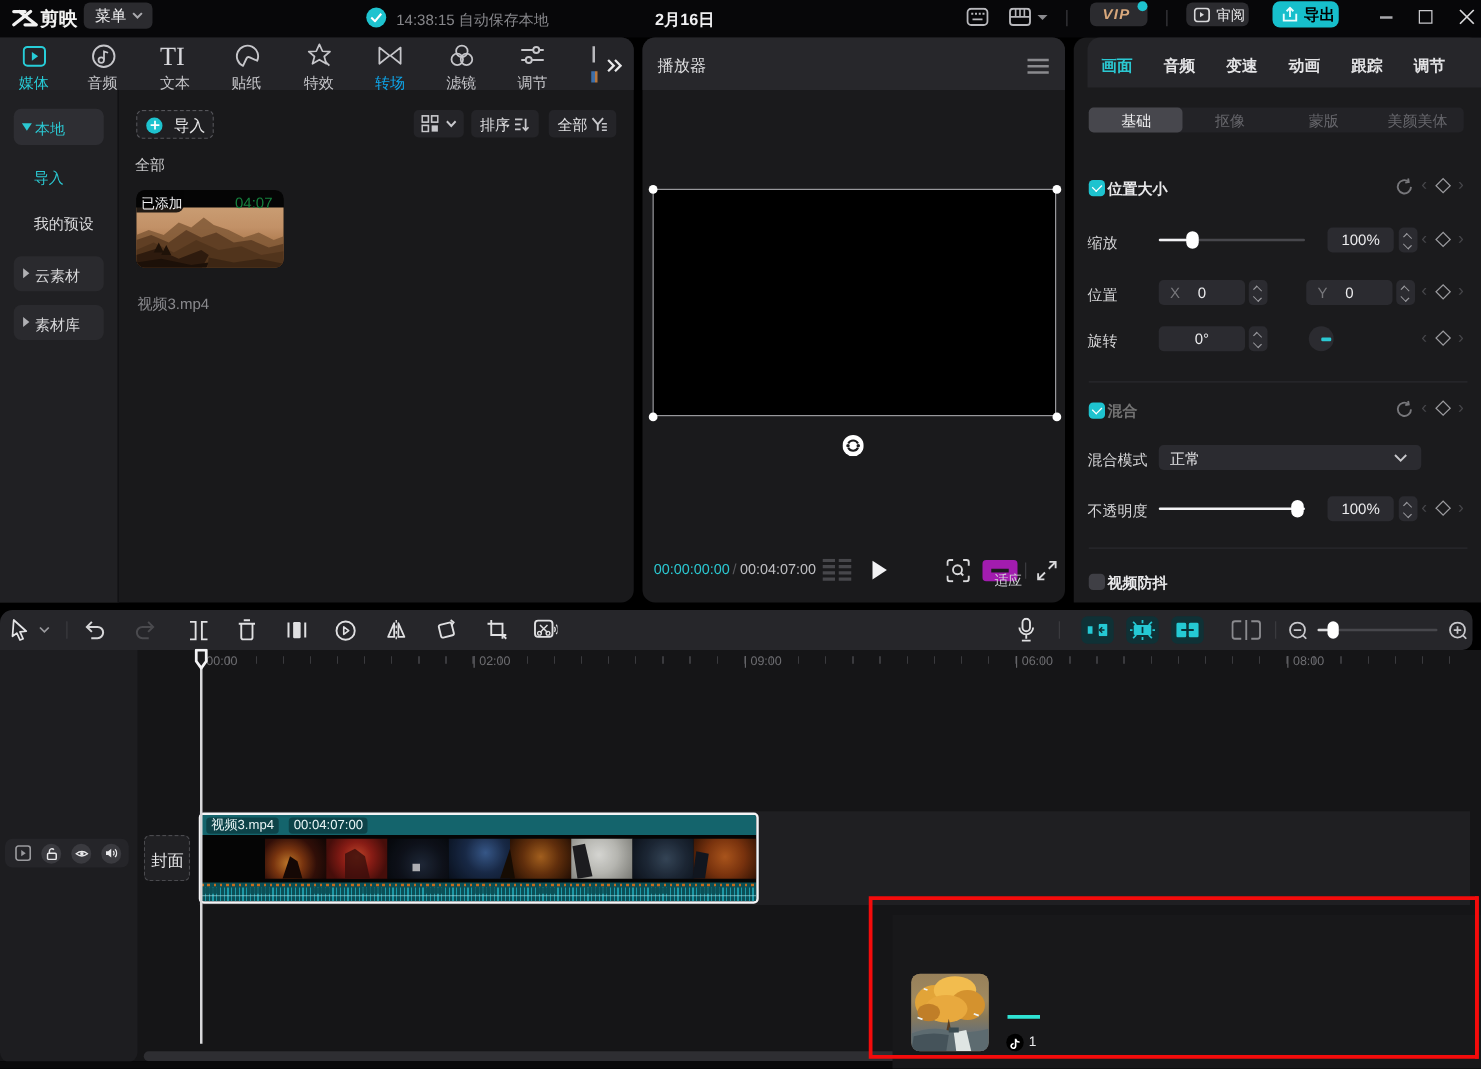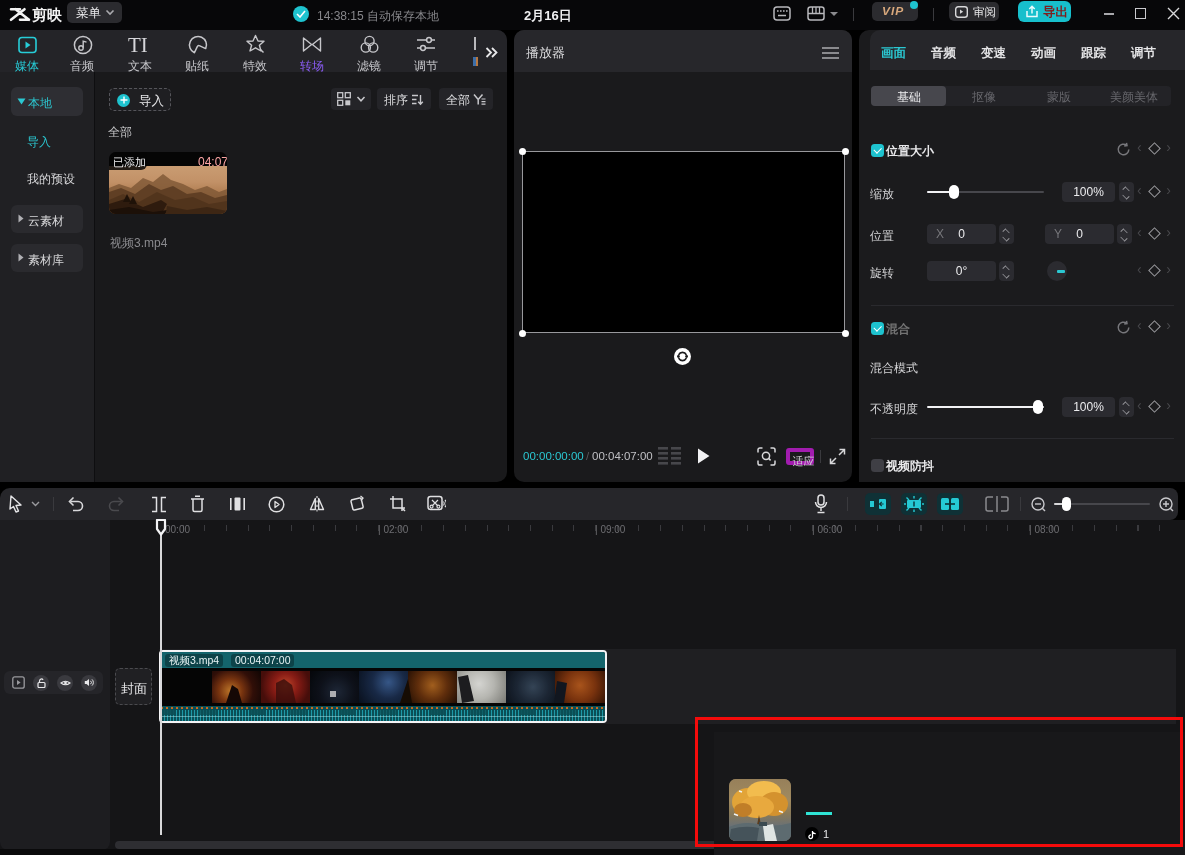--- a/index.html
+++ b/index.html
@@ -106,21 +106,21 @@
         <rect x="0.7" y="0.7" width="11.6" height="10.6" rx="2.5" fill="none" stroke="#d8d8da" stroke-width="1.4"></rect>
         <path d="M5 3.6 L8.2 5.7 L5 7.8 Z" fill="#d8d8da"></path>
       </svg>
       <div class="txt" style="left:24px;top:2.5px;font-size:11.5px;color:#e8e8ea">审阅</div>
     </div>
     <div class="abs" style="left:1018px;top:1px;width:53px;height:21px;background:#17bfcc;border-radius:6px">
       <svg class="abs" style="left:7px;top:3.5px" width="14" height="14" viewBox="0 0 14 14">
         <path d="M2 6 v5.5 h10 V6" fill="none" stroke="#eafcfd" stroke-width="1.5"></path>
         <path d="M7 8.5 V1.5 M4.3 4 L7 1.3 L9.7 4" fill="none" stroke="#eafcfd" stroke-width="1.5"></path>
       </svg>
-      <div class="txt" style="left:25px;top:3px;font-size:12.5px;font-weight:700;color:#7f1d1d">导出</div>
+      <div class="txt" style="left:25px;top:3px;font-size:12.5px;font-weight:700;color:#000000">导出</div>
     </div>
     <div class="abs" style="left:1104px;top:13px;width:10px;height:2px;background:#a8a8ac"></div>
     <div class="abs" style="left:1135px;top:8px;width:11px;height:11px;border:1.5px solid #c8c8cc"></div>
     <svg class="abs" style="left:1167px;top:7px" width="13" height="13" viewBox="0 0 13 13">
         <path d="M1 1 L12 12 M12 1 L1 12" stroke="#d8d8da" stroke-width="1.4"></path>
       </svg>
   </div>
   <div class="abs" id="leftpanel">
     <div class="abs" id="tabstrip">
 
@@ -147,21 +147,21 @@
 
       <svg class="abs" style="left:245px;top:4px" width="21" height="21" viewBox="0 0 21 21">
         <path d="M10.5 1.5 L13 7 L19 7.3 L14.4 11.2 L16 17 L10.5 13.8 L5 17 L6.6 11.2 L2 7.3 L8 7 Z" fill="none" stroke="#c6c6ca" stroke-width="1.4" stroke-linejoin="round"></path>
         <path d="M15.5 15.5 L18.5 18.5" stroke="#c6c6ca" stroke-width="1.4"></path>
       </svg>
       <div class="txt" style="left:243px;top:28px;font-size:12px;color:#c6c6ca">特效</div>
 
       <svg class="abs" style="left:302px;top:6px" width="20" height="17" viewBox="0 0 20 17">
         <path d="M1.5 2 L9.6 8.5 L1.5 15 Z M18.5 2 L10.4 8.5 L18.5 15 Z" fill="none" stroke="#c6c6ca" stroke-width="1.4" stroke-linejoin="round"></path>
       </svg>
-      <div class="txt" style="left:300px;top:28px;font-size:12px;color:#8b5cf6">转场</div>
+      <div class="txt" style="left:300px;top:28px;font-size:12px;color:#0ea5e9">转场</div>
 
       <svg class="abs" style="left:359px;top:4px" width="21" height="21" viewBox="0 0 21 21">
         <circle cx="10.5" cy="7" r="4.6" fill="none" stroke="#c6c6ca" stroke-width="1.4"></circle>
         <circle cx="6.8" cy="13.5" r="4.6" fill="none" stroke="#c6c6ca" stroke-width="1.4"></circle>
         <circle cx="14.2" cy="13.5" r="4.6" fill="none" stroke="#c6c6ca" stroke-width="1.4"></circle>
       </svg>
       <div class="txt" style="left:357px;top:28px;font-size:12px;color:#c6c6ca">滤镜</div>
 
       <svg class="abs" style="left:416px;top:5px" width="20" height="19" viewBox="0 0 20 19">
         <path d="M1 5 h18 M1 13 h18" stroke="#c6c6ca" stroke-width="1.5"></path>
@@ -242,21 +242,21 @@
           <path d="M0 34 L14 28 L30 36 L48 26 L66 34 L84 31 L100 38 L118 35 L118 53 L0 53 Z" fill="#41281573"></path>
           <path d="M0 38 L16 33 L34 41 L52 34 L58 38 L50 53 L0 53 Z" fill="#2e1b0e"></path>
           <path d="M14 36 L18 28 L22 36 Z M20 38 L24 30 L28 38 Z" fill="#1f1208"></path>
           <path d="M0 44 L20 41 L44 46 L58 44 L54 53 L0 53 Z" fill="#1c1008"></path>
           <path d="M58 40 L78 44 L98 41 L118 45 L118 53 L56 53 Z" fill="#3a2413" opacity="0.85"></path>
         </svg>
       </div>
       <div class="abs" style="left:0;top:0;width:38px;height:18px;background:rgba(5,5,5,0.85);border-radius:7px 0 6px 0">
         <div class="txt" style="left:4px;top:2.5px;font-size:11px;color:#f0f0f2">已添加</div>
       </div>
-      <div class="txt" style="left:89px;top:3px;font-size:12px;color:#fca5a5">04:07</div>
+      <div class="txt" style="left:79px;top:3px;font-size:12px;color:#15803d">04:07</div>
     </div>
     <div class="txt" style="left:110px;top:205px;font-size:12px;color:#8a8a8e">视频3.mp4</div>
   </div>
   <div class="abs" id="player">
     <div class="abs" id="ptitle">
       <div class="txt" style="left:12px;top:14px;font-size:13px;color:#dcdcde">播放器</div>
       <div class="abs" style="left:308px;top:17px;width:17px;height:2px;background:#8a8a8e"></div>
       <div class="abs" style="left:308px;top:22px;width:17px;height:2px;background:#8a8a8e"></div>
       <div class="abs" style="left:308px;top:27px;width:17px;height:2px;background:#8a8a8e"></div>
     </div>
@@ -290,21 +290,21 @@
       </g>
     </svg>
     <svg class="abs" style="left:183px;top:418px" width="13" height="16" viewBox="0 0 13 16">
         <path d="M1 0.5 L12.5 8 L1 15.5 Z" fill="#f2f2f4"></path>
       </svg>
     <svg class="abs" style="left:243px;top:417px" width="19" height="19" viewBox="0 0 19 19">
       <path d="M1 5.5 V2.8 A1.8 1.8 0 0 1 2.8 1 H5.5 M13.5 1 H16.2 A1.8 1.8 0 0 1 18 2.8 V5.5 M18 13.5 V16.2 A1.8 1.8 0 0 1 16.2 18 H13.5 M5.5 18 H2.8 A1.8 1.8 0 0 1 1 16.2 V13.5" fill="none" stroke="#d8d8da" stroke-width="1.5"></path>
       <circle cx="9" cy="8.8" r="3.6" fill="none" stroke="#d8d8da" stroke-width="1.5"></circle>
       <path d="M11.6 11.4 L13.6 13.4" stroke="#d8d8da" stroke-width="1.5"></path>
     </svg>
-    <div class="abs" style="left:272px;top:418px;width:28px;height:17px;border:4px solid #a21caf;border-radius:3px">
+    <div class="abs" style="left:272px;top:418px;width:28px;height:17px;border:7px solid #a21caf;border-radius:3px">
       <div class="txt" style="left:2.5px;top:1.5px;font-size:11px;color:#d0d0d4">适应</div>
     </div>
     <div class="abs" style="left:306px;top:420px;width:1px;height:13px;background:#3a3a3e"></div>
     <svg class="abs" style="left:315px;top:418px" width="17" height="17" viewBox="0 0 17 17">
       <path d="M10.5 1.5 H15.5 V6.5 M15.5 1.5 L10 7 M6.5 15.5 H1.5 V10.5 M1.5 15.5 L7 10" fill="none" stroke="#d8d8da" stroke-width="1.5"></path>
     </svg>
   </div>
   <div class="abs" id="rightpanel">
     <div class="abs" id="rtabs">
       <div class="txt" style="left:11px;top:15px;font-size:12.5px;font-weight:700;color:#2bc8d2">画面</div>
@@ -366,20 +366,26 @@
     <div class="txt" style="left:27px;top:291px;font-size:12px;font-weight:700;color:#737373">混合</div>
     <svg class="abs reset" style="left:257px;top:290px" width="15" height="15" viewBox="0 0 15 15">
       <path d="M12.8 7.5 a5.3 5.3 0 1 1 -2 -4.2" fill="none" stroke="#77777b" stroke-width="1.5"></path>
       <path d="M10.5 0.8 L11 3.6 L8.2 4.1" fill="none" stroke="#77777b" stroke-width="1.5"></path>
     </svg>
     <div class="kf abs" style="left:278px;top:290px">
         <b></b>
       </div>
 
     <div class="txt" style="left:11px;top:330px;font-size:12px;color:#d4d4d6">混合模式</div>
+    <div class="abs" style="left:68px;top:326px;width:210px;height:20px;background:#2b2b30;border-radius:4px">
+      <div class="txt" style="left:9px;top:3px;font-size:12px;color:#e4e4e6">正常</div>
+      <svg class="abs" style="left:188px;top:7px" width="11" height="7" viewBox="0 0 11 7">
+          <path d="M1 1 L5.5 5.5 L10 1" fill="none" stroke="#c8c8cc" stroke-width="1.5"></path>
+        </svg>
+    </div>
 
     <div class="txt" style="left:11px;top:371px;font-size:12px;color:#d4d4d6">不透明度</div>
     <div class="abs" style="left:68px;top:376px;width:117px;height:2px;background:#f2f2f4;border-radius:1px"></div>
     <div class="abs" style="left:174px;top:370px;width:10px;height:14px;background:#fff;border-radius:5px"></div>
     <div class="abs vbox" style="left:203px;top:367px;width:53px"><span>100%</span></div>
     <div class="abs spin" style="left:260px;top:367px"></div>
     <div class="kf abs" style="left:278px;top:370px">
         <b></b>
       </div>
     <div class="abs" style="left:12px;top:408px;width:303px;height:1px;background:#2a2a2e"></div>

